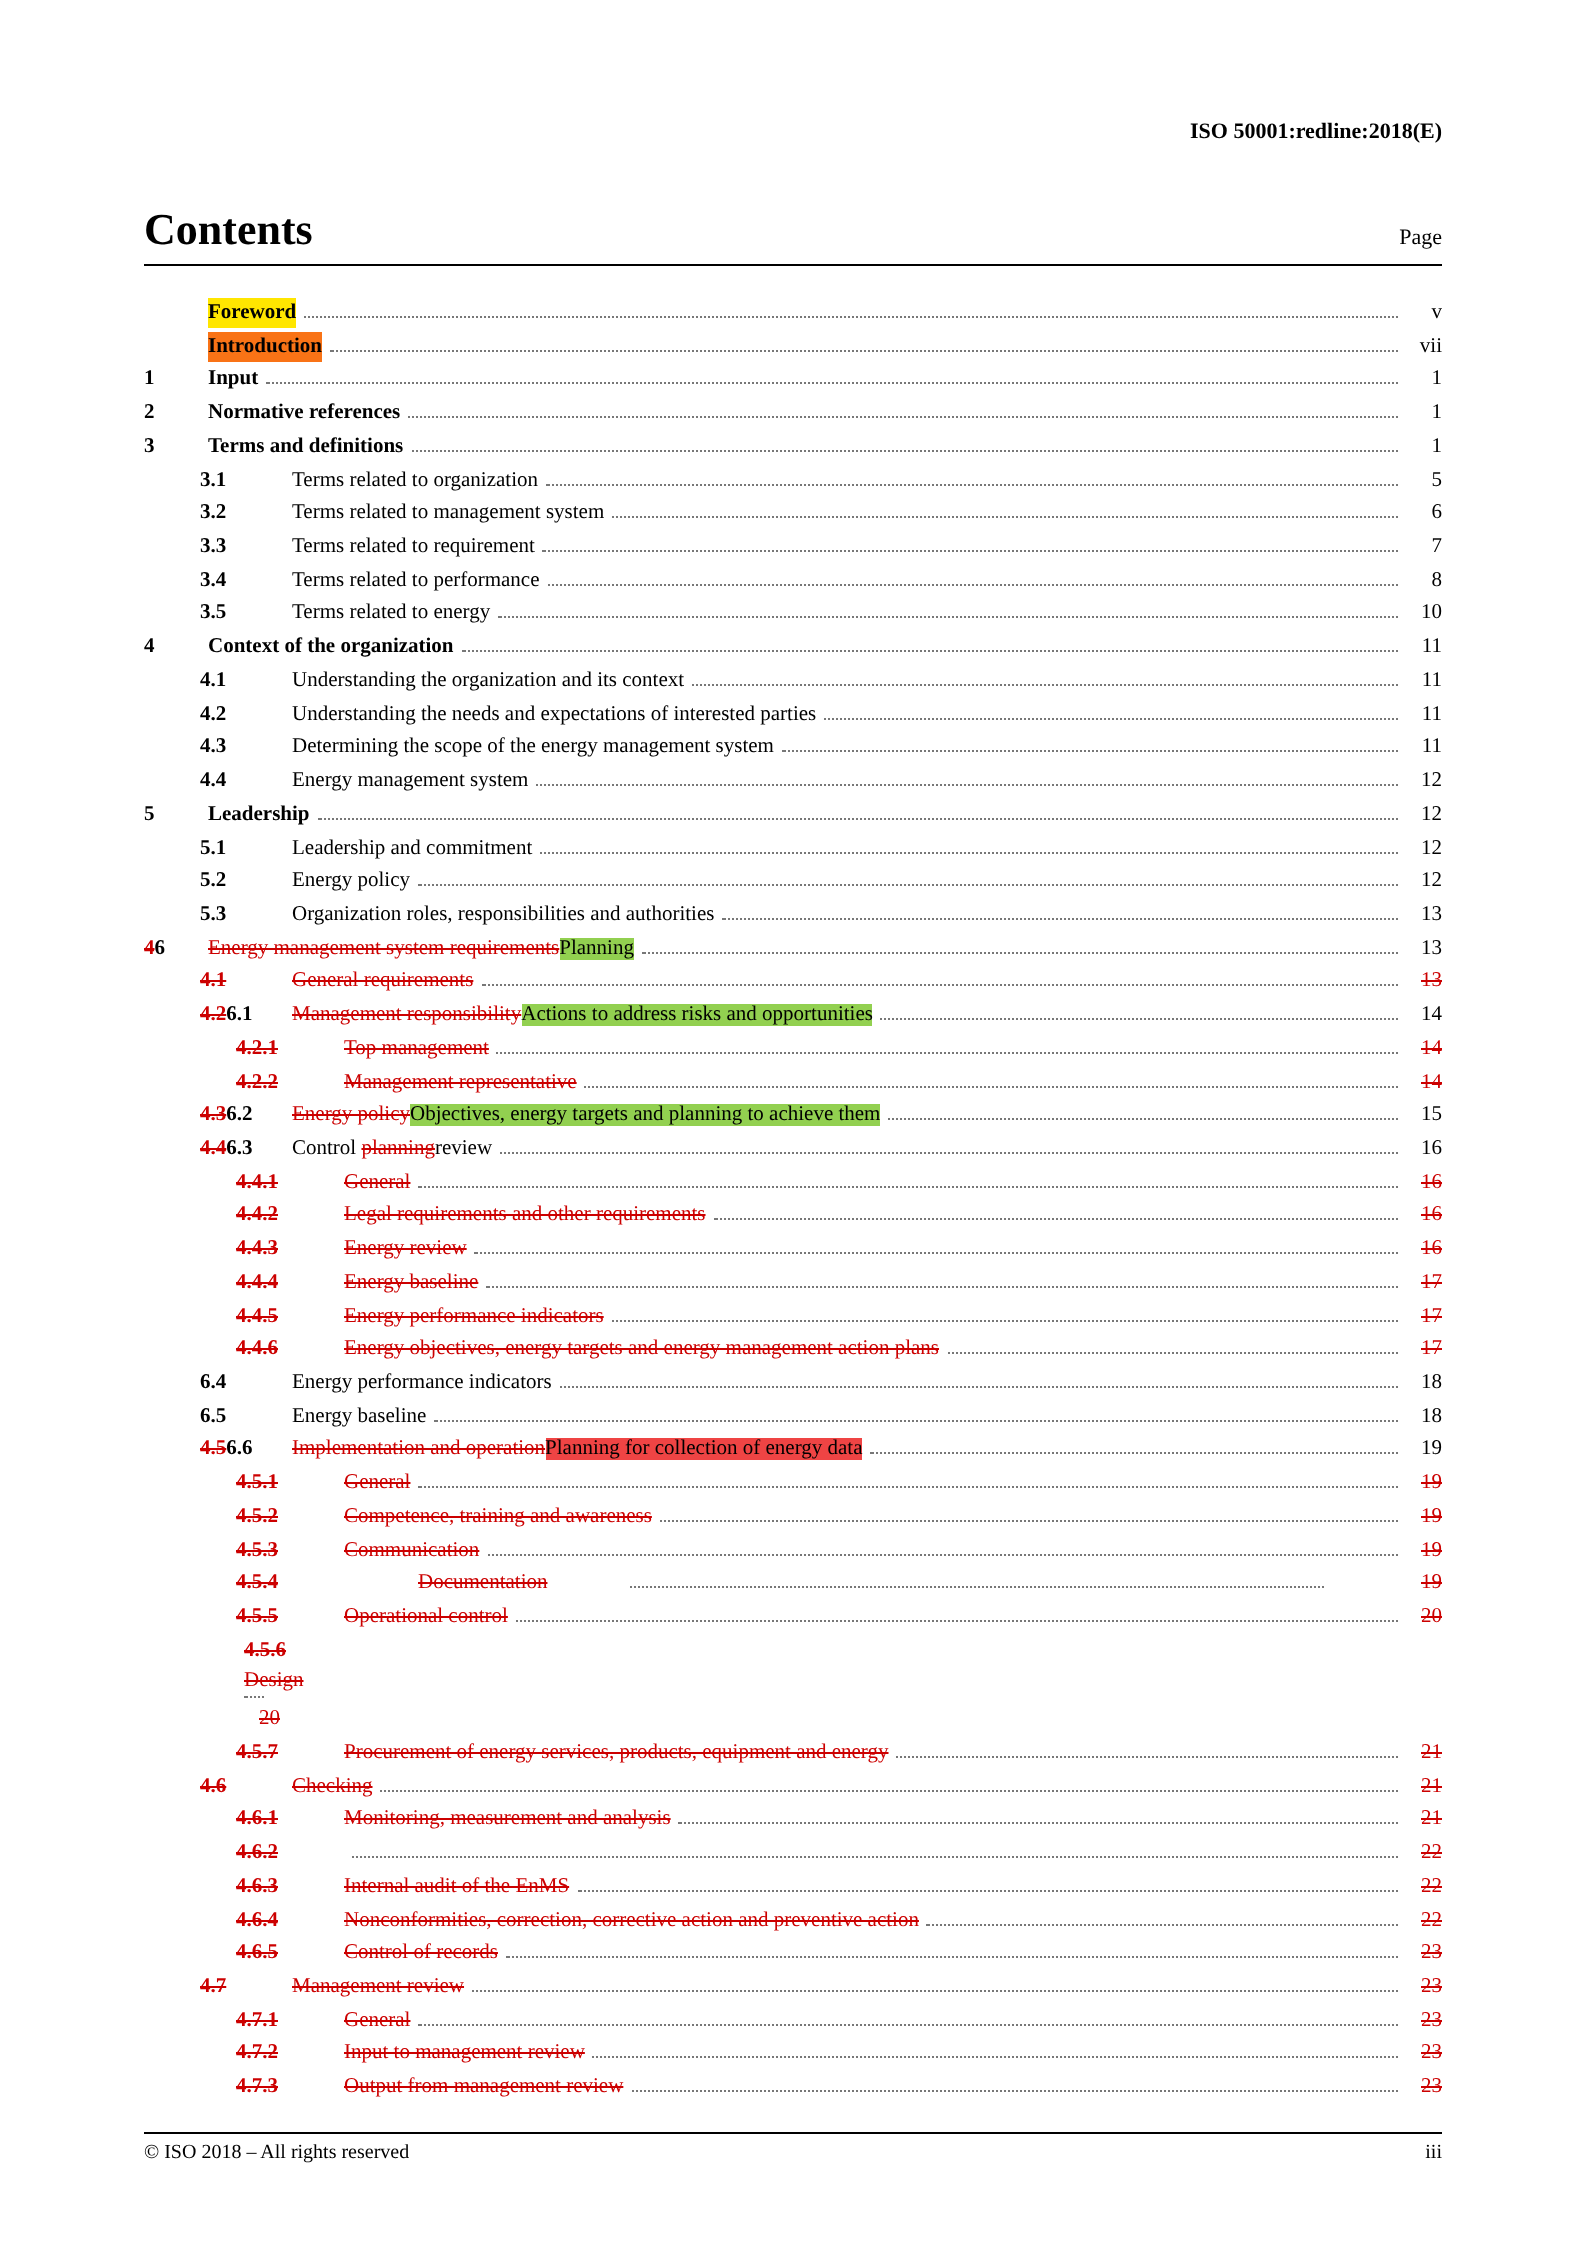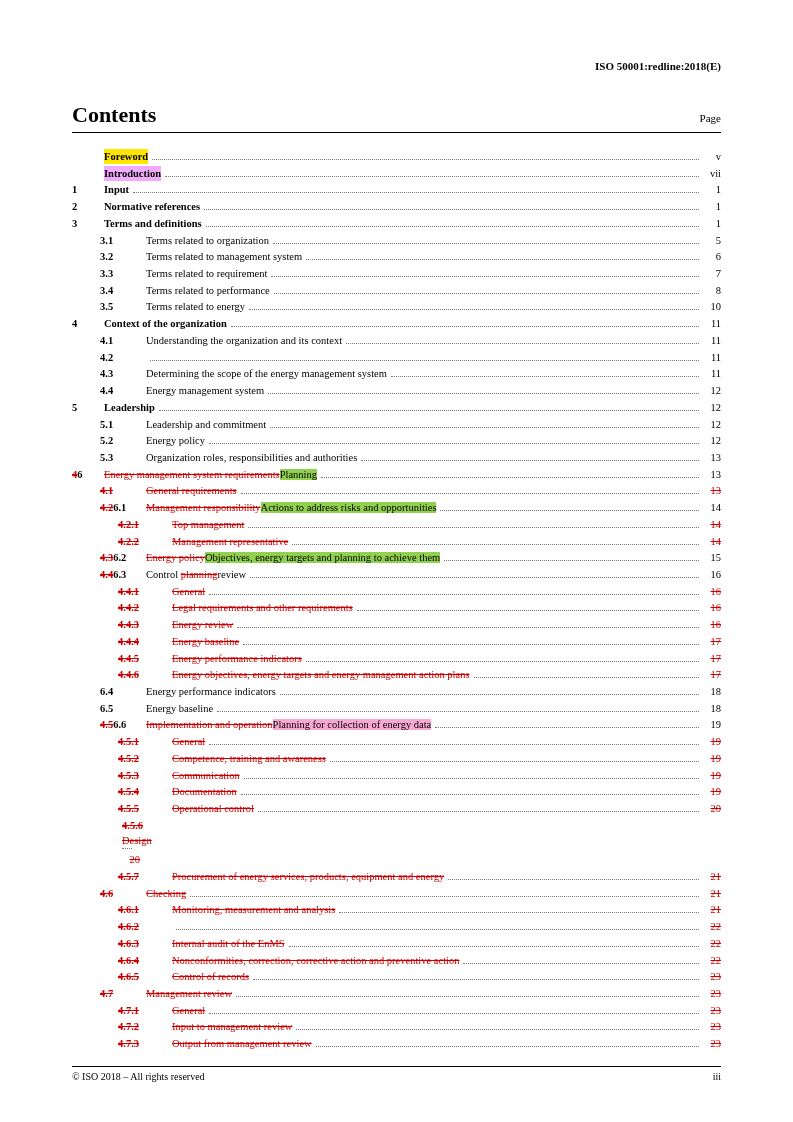--- a/index.html
+++ b/index.html
@@ -75,21 +75,21 @@
 
 <div id="toc-container">
     <div class="entry-row" style="padding-left: 0px;">
       <span style="flex-shrink: 0; font-weight: bold; margin-right: 8px; min-width: 24px;"></span>
       <span style="white-space: nowrap; background-color: rgb(255, 230, 0); font-weight: bold;">Foreword</span>
       <span style="flex: 1 1 0%; border-bottom: 1px dotted rgb(119, 119, 119); margin: 0px 4px 3px; min-width: 10px;"></span>
       <span style="flex-shrink: 0; min-width: 18px; text-align: right;">v</span>
     </div>
     <div class="entry-row" style="padding-left: 0px;">
       <span style="flex-shrink: 0; font-weight: bold; margin-right: 8px; min-width: 24px;"></span>
-      <span style="white-space: nowrap; background-color: #f0abfc; font-weight: bold;">Introduction</span>
+      <span style="white-space: nowrap; background-color: #f97316; font-weight: bold;">Introduction</span>
       <span style="flex: 1 1 0%; border-bottom: 1px dotted rgb(119, 119, 119); margin: 0px 4px 3px; min-width: 10px;"></span>
       <span style="flex-shrink: 0; min-width: 18px; text-align: right;">vii</span>
     </div>
     <div class="entry-row" style="padding-left: 0px;">
       <span style="flex-shrink: 0; font-weight: bold; margin-right: 8px; min-width: 24px;">1</span>
       <span style="white-space: nowrap; font-weight: bold;">Input</span>
       <span style="flex: 1 1 0%; border-bottom: 1px dotted rgb(119, 119, 119); margin: 0px 4px 3px; min-width: 10px;"></span>
       <span style="flex-shrink: 0; min-width: 18px; text-align: right;">1</span>
     </div>
     <div class="entry-row" style="padding-left: 0px;">
@@ -141,20 +141,21 @@
       <span style="flex-shrink: 0; min-width: 18px; text-align: right;">11</span>
     </div>
     <div class="entry-row" style="padding-left: 28px;">
       <span style="flex-shrink: 0; font-weight: bold; margin-right: 8px; min-width: 38px;">4.1</span>
       <span style="white-space: nowrap;">Understanding the organization and its context</span>
       <span style="flex: 1 1 0%; border-bottom: 1px dotted rgb(119, 119, 119); margin: 0px 4px 3px; min-width: 10px;"></span>
       <span style="flex-shrink: 0; min-width: 18px; text-align: right;">11</span>
     </div>
     <div class="entry-row" style="padding-left: 28px;">
       <span style="flex-shrink: 0; font-weight: bold; margin-right: 8px; min-width: 38px;">4.2</span>
+      <span style="white-space: nowrap;">Understanding the needs and expectations of interested parties</span>
       <span style="flex: 1 1 0%; border-bottom: 1px dotted rgb(119, 119, 119); margin: 0px 4px 3px; min-width: 10px;"></span>
       <span style="flex-shrink: 0; min-width: 18px; text-align: right;">11</span>
     </div>
     <div class="entry-row" style="padding-left: 28px;">
       <span style="flex-shrink: 0; font-weight: bold; margin-right: 8px; min-width: 38px;">4.3</span>
       <span style="white-space: nowrap;">Determining the scope of the energy management system</span>
       <span style="flex: 1 1 0%; border-bottom: 1px dotted rgb(119, 119, 119); margin: 0px 4px 3px; min-width: 10px;"></span>
       <span style="flex-shrink: 0; min-width: 18px; text-align: right;">11</span>
     </div>
     <div class="entry-row" style="padding-left: 28px;">
@@ -272,21 +273,21 @@
       <span style="flex-shrink: 0; min-width: 18px; text-align: right;">18</span>
     </div>
     <div class="entry-row" style="padding-left: 28px;">
       <span style="flex-shrink: 0; font-weight: bold; margin-right: 8px; min-width: 38px;">6.5</span>
       <span style="white-space: nowrap;">Energy baseline</span>
       <span style="flex: 1 1 0%; border-bottom: 1px dotted rgb(119, 119, 119); margin: 0px 4px 3px; min-width: 10px;"></span>
       <span style="flex-shrink: 0; min-width: 18px; text-align: right;">18</span>
     </div>
     <div class="entry-row" style="padding-left: 28px;">
       <span style="flex-shrink: 0; font-weight: bold; margin-right: 8px; min-width: 38px;"><span style="text-decoration:line-through;color:#cc0000;">4.5</span><span>6.6</span></span>
-      <span style="white-space: nowrap;"><span style="text-decoration: line-through; color: rgb(204, 0, 0);">Implementation and operation</span><span style="background-color: #f9a8d4;">Planning for collection of energy data</span></span>
+      <span style="white-space: nowrap;"><span style="text-decoration: line-through; color: rgb(204, 0, 0);">Implementation and operation</span><span style="background-color: #ef4444;">Planning for collection of energy data</span></span>
       <span style="flex: 1 1 0%; border-bottom: 1px dotted rgb(119, 119, 119); margin: 0px 4px 3px; min-width: 10px;"></span>
       <span style="flex-shrink: 0; min-width: 18px; text-align: right;">19</span>
     </div>
     <div class="entry-row" style="padding-left: 46px;">
       <span style="flex-shrink: 0; font-weight: bold; margin-right: 8px; min-width: 46px; text-decoration: line-through; color: rgb(204, 0, 0);">4.5.1</span>
       <span style="white-space: nowrap; text-decoration: line-through; color: rgb(204, 0, 0);">General</span>
       <span style="flex: 1 1 0%; border-bottom: 1px dotted rgb(119, 119, 119); margin: 0px 4px 3px; min-width: 10px;"></span>
       <span style="flex-shrink: 0; min-width: 18px; text-align: right; text-decoration: line-through; color: rgb(204, 0, 0);">19</span>
     </div>
     <div class="entry-row" style="padding-left: 46px;">
@@ -294,21 +295,21 @@
       <span style="white-space: nowrap; text-decoration: line-through; color: rgb(204, 0, 0);">Competence, training and awareness</span>
       <span style="flex: 1 1 0%; border-bottom: 1px dotted rgb(119, 119, 119); margin: 0px 4px 3px; min-width: 10px;"></span>
       <span style="flex-shrink: 0; min-width: 18px; text-align: right; text-decoration: line-through; color: rgb(204, 0, 0);">19</span>
     </div>
     <div class="entry-row" style="padding-left: 46px;">
       <span style="flex-shrink: 0; font-weight: bold; margin-right: 8px; min-width: 46px; text-decoration: line-through; color: rgb(204, 0, 0);">4.5.3</span>
       <span style="white-space: nowrap; text-decoration: line-through; color: rgb(204, 0, 0);">Communication</span>
       <span style="flex: 1 1 0%; border-bottom: 1px dotted rgb(119, 119, 119); margin: 0px 4px 3px; min-width: 10px;"></span>
       <span style="flex-shrink: 0; min-width: 18px; text-align: right; text-decoration: line-through; color: rgb(204, 0, 0);">19</span>
     </div>
-    <div class="entry-row" style="padding-left: 46px;">
+    <div class="entry-row" style="padding-left: 46px; gap: 37px;">
       <span style="flex-shrink: 0; font-weight: bold; margin-right: 8px; min-width: 46px; text-decoration: line-through; color: rgb(204, 0, 0);">4.5.4</span>
       <span style="white-space: nowrap; text-decoration: line-through; color: rgb(204, 0, 0);">Documentation</span>
       <span style="flex: 1 1 0%; border-bottom: 1px dotted rgb(119, 119, 119); margin: 0px 4px 3px; min-width: 10px;"></span>
       <span style="flex-shrink: 0; min-width: 18px; text-align: right; text-decoration: line-through; color: rgb(204, 0, 0);">19</span>
     </div>
     <div class="entry-row" style="padding-left: 46px;">
       <span style="flex-shrink: 0; font-weight: bold; margin-right: 8px; min-width: 46px; text-decoration: line-through; color: rgb(204, 0, 0);">4.5.5</span>
       <span style="white-space: nowrap; text-decoration: line-through; color: rgb(204, 0, 0);">Operational control</span>
       <span style="flex: 1 1 0%; border-bottom: 1px dotted rgb(119, 119, 119); margin: 0px 4px 3px; min-width: 10px;"></span>
       <span style="flex-shrink: 0; min-width: 18px; text-align: right; text-decoration: line-through; color: rgb(204, 0, 0);">20</span>

